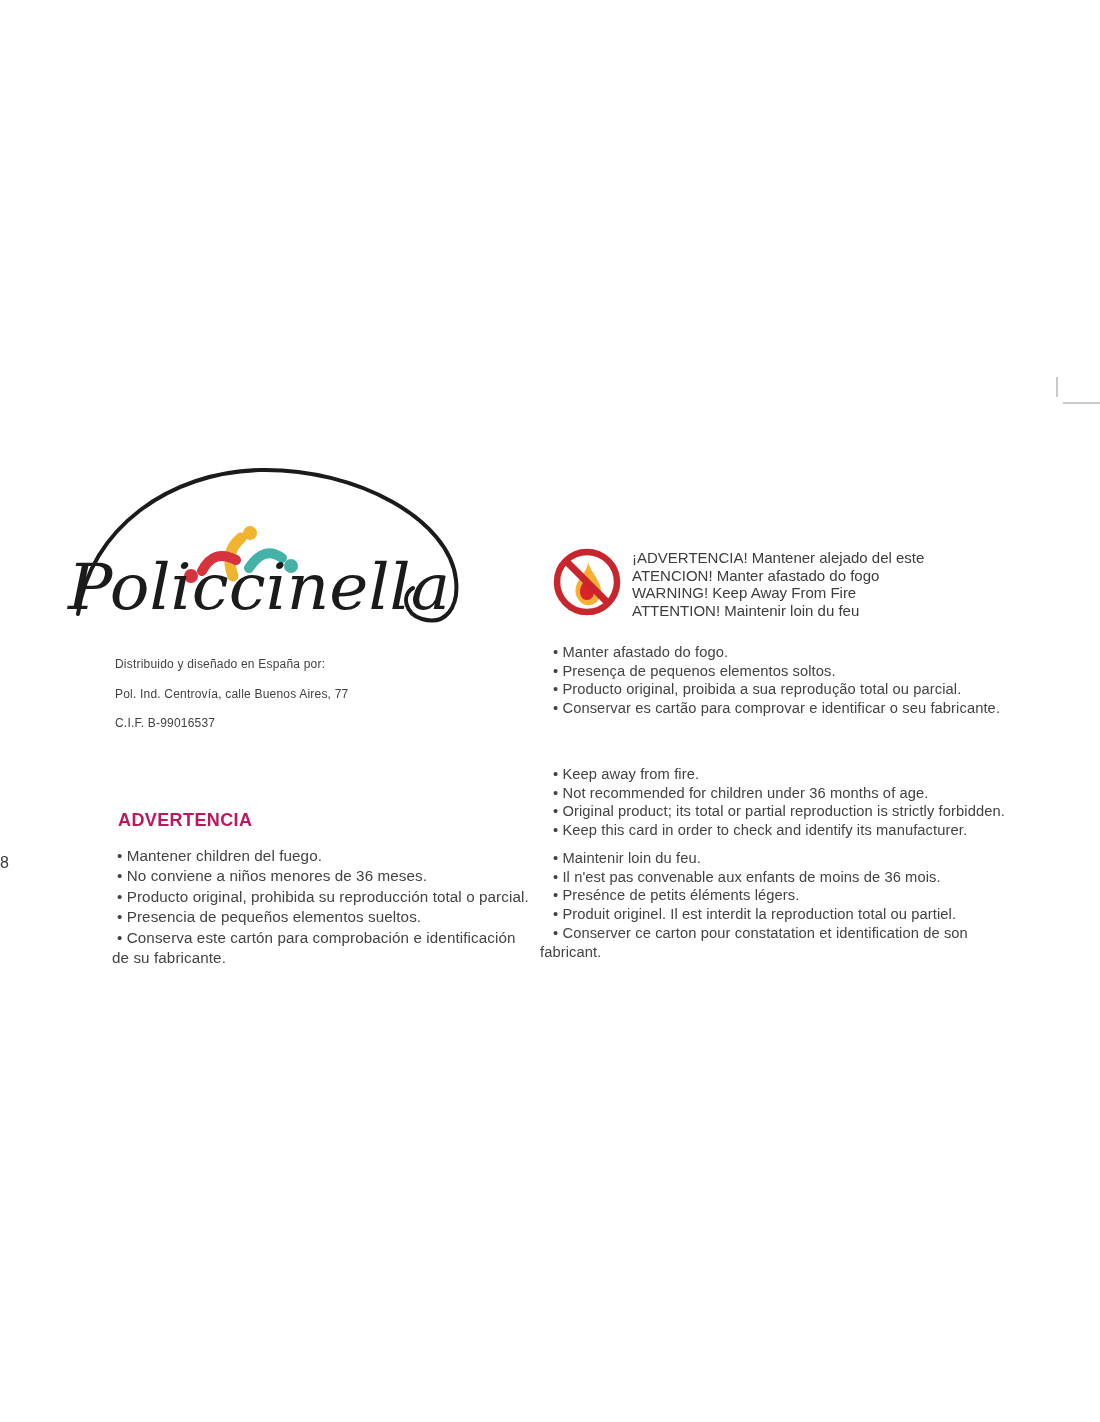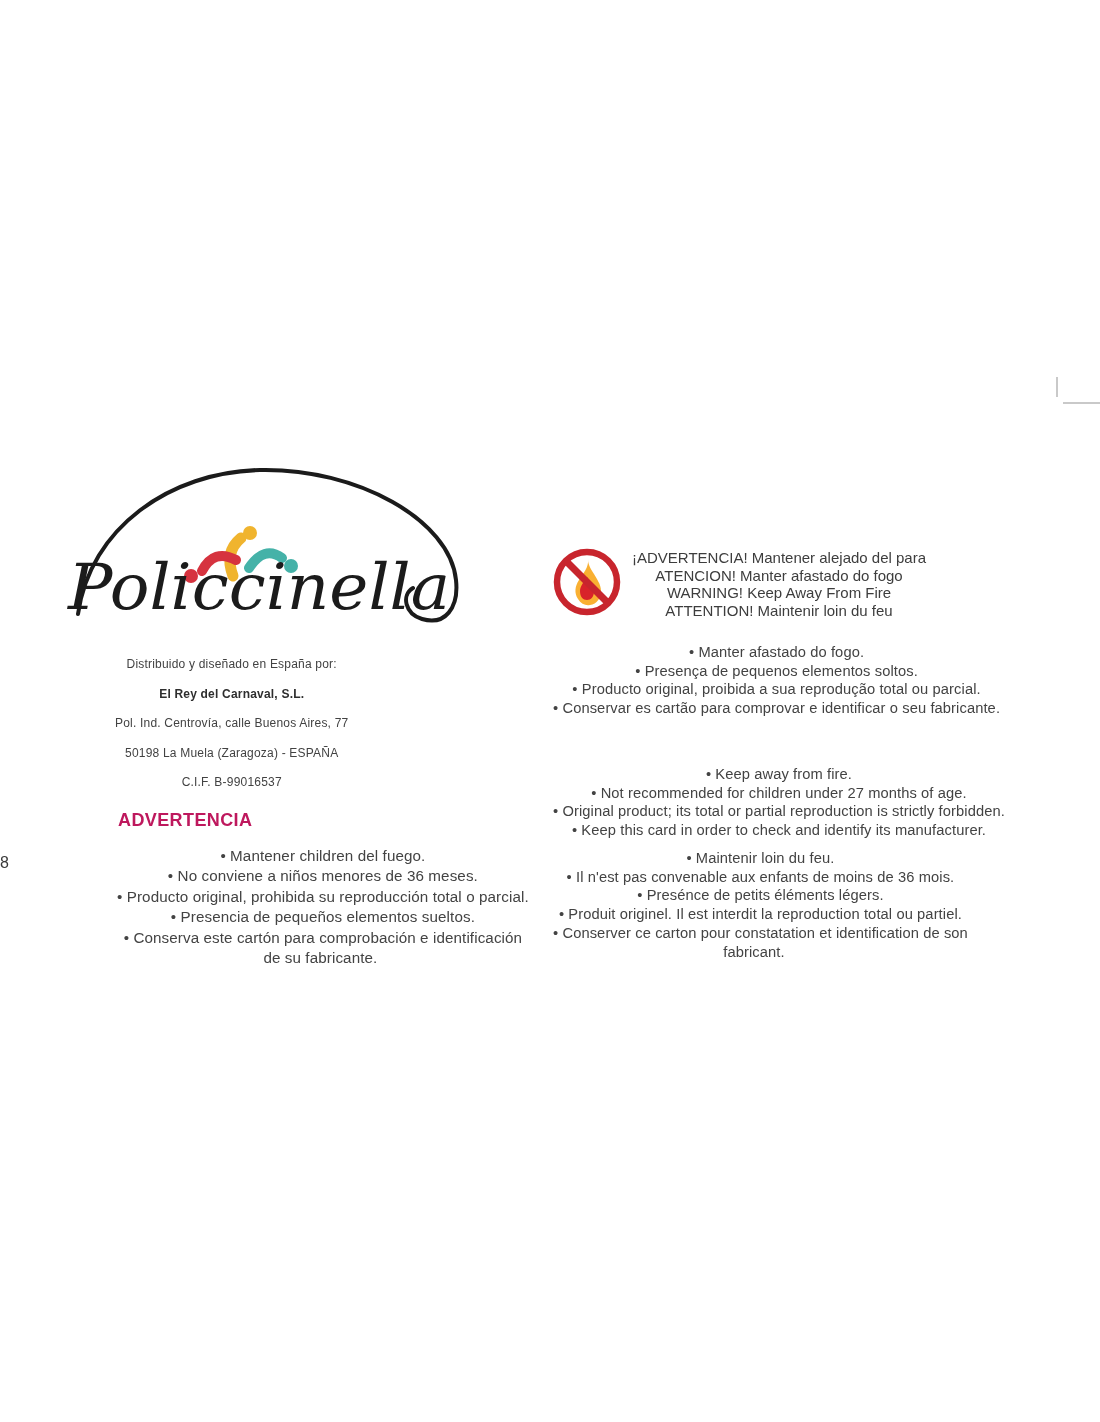--- a/index.html
+++ b/index.html
@@ -1,20 +1,20 @@
 <!DOCTYPE html>
 <html><head>
 <meta charset="utf-8">
 <style>
   html,body{margin:0;padding:0;background:#ffffff;}
   .canvas{
     position:relative;width:1100px;height:1422px;background:#ffffff;overflow:hidden;
     font-family:"Liberation Sans","DejaVu Sans",sans-serif;color:#3e3e3e;
   }
-  .abs{position:absolute;white-space:nowrap;text-align:center;}
+  .abs{position:absolute;white-space:nowrap;}
   
   .crop-v{left:1056px;top:377px;width:2px;height:20px;background:#c9c9c9;}
   .crop-h{left:1063px;top:402px;width:37px;height:2px;background:#c9c9c9;}
   
   .page-num{left:0px;top:854px;font-size:16px;color:#3a3a3a;}
   
   .logo{left:52px;top:462px;width:415px;height:185px;}
   
   .dist{left:115px;top:650px;font-size:12px;line-height:29.5px;letter-spacing:.2px;color:#424242;}
   .dist .bold{font-weight:700;color:#2e2e2e;}
@@ -58,23 +58,21 @@
         <path d="M 197 106 Q 212 83 230 96" fill="none" stroke-width="10" stroke-linecap="round" stroke="#45b2a8"></path>
         <circle cx="239" cy="104" r="7" fill="#45b2a8"></circle>
       </g>
 
       <text x="16" y="147" font-family="DejaVu Serif, serif" font-style="italic" font-size="63" textLength="382" lengthAdjust="spacingAndGlyphs" fill="#1b1b1b">Policcinella</text>
     </svg>
   </div>
 
   <div class="abs dist">
     <div class="ln">Distribuido y diseñado en España por:</div>
-    <div class="ln bold">El Rey del Carnaval, S.L.</div>
     <div class="ln">Pol. Ind. Centrovía, calle Buenos Aires, 77</div>
-    <div class="ln">50198 La Muela (Zaragoza) - ESPAÑA</div>
     <div class="ln">C.I.F. B-99016537</div>
   </div>
 
   <div class="abs adv-title">ADVERTENCIA</div>
 
   <div class="abs list list-es">
     <div class="ln">• Mantener children del fuego.</div>
     <div class="ln">• No conviene a niños menores de 36 meses.</div>
     <div class="ln">• Producto original, prohibida su reproducción total o parcial.</div>
     <div class="ln">• Presencia de pequeños elementos sueltos.</div>
@@ -85,36 +83,36 @@
   <div class="abs fire-icon">
     <svg width="70" height="70" viewBox="0 0 70 70">
       <path d="M 36 12 C 37 21 31 26 27 33 C 23 39 22 46 26 52 C 29 57 34 59 38 58 C 45 57 49 51 49 44 C 49 37 44 31 42 27 C 39 22 36 18 36 12 Z" fill="#f9b032"></path>
       <path d="M 35 30 C 32 35 28 39 28 44 C 28 50 31 53 35 53 C 39 53 42 50 42 44 C 42 39 38 35 35 30 Z" fill="#d8232a"></path>
       <line x1="14" y1="14" x2="56" y2="56" stroke-width="7" stroke="#c8252d"></line>
       <circle cx="35" cy="35" r="30" fill="none" stroke-width="6.5" stroke="#c8252d"></circle>
     </svg>
   </div>
 
   <div class="abs warn-head">
-    <div class="ln">¡ADVERTENCIA! Mantener alejado del para</div>
+    <div class="ln">¡ADVERTENCIA! Mantener alejado del este</div>
     <div class="ln">ATENCION! Manter afastado do fogo</div>
     <div class="ln">WARNING! Keep Away From Fire</div>
     <div class="ln">ATTENTION! Maintenir loin du feu</div>
   </div>
 
   <div class="abs list list-r list-pt">
     <div class="ln">• Manter afastado do fogo.</div>
     <div class="ln">• Presença de pequenos elementos soltos.</div>
     <div class="ln">• Producto original, proibida a sua reprodução total ou parcial.</div>
     <div class="ln">• Conservar es cartão para comprovar e identificar o seu fabricante.</div>
   </div>
 
   <div class="abs list list-r list-en">
     <div class="ln">• Keep away from fire.</div>
-    <div class="ln">• Not recommended for children under 27 months of age.</div>
+    <div class="ln">• Not recommended for children under 36 months of age.</div>
     <div class="ln">• Original product; its total or partial reproduction is strictly forbidden.</div>
     <div class="ln">• Keep this card in order to check and identify its manufacturer.</div>
   </div>
 
   <div class="abs list list-r list-fr">
     <div class="ln">• Maintenir loin du feu.</div>
     <div class="ln">• Il n'est pas convenable aux enfants de moins de 36 mois.</div>
     <div class="ln">• Presénce de petits éléments légers.</div>
     <div class="ln">• Produit originel. Il est interdit la reproduction total ou partiel.</div>
     <div class="ln">• Conserver ce carton pour constatation et identification de son</div>

